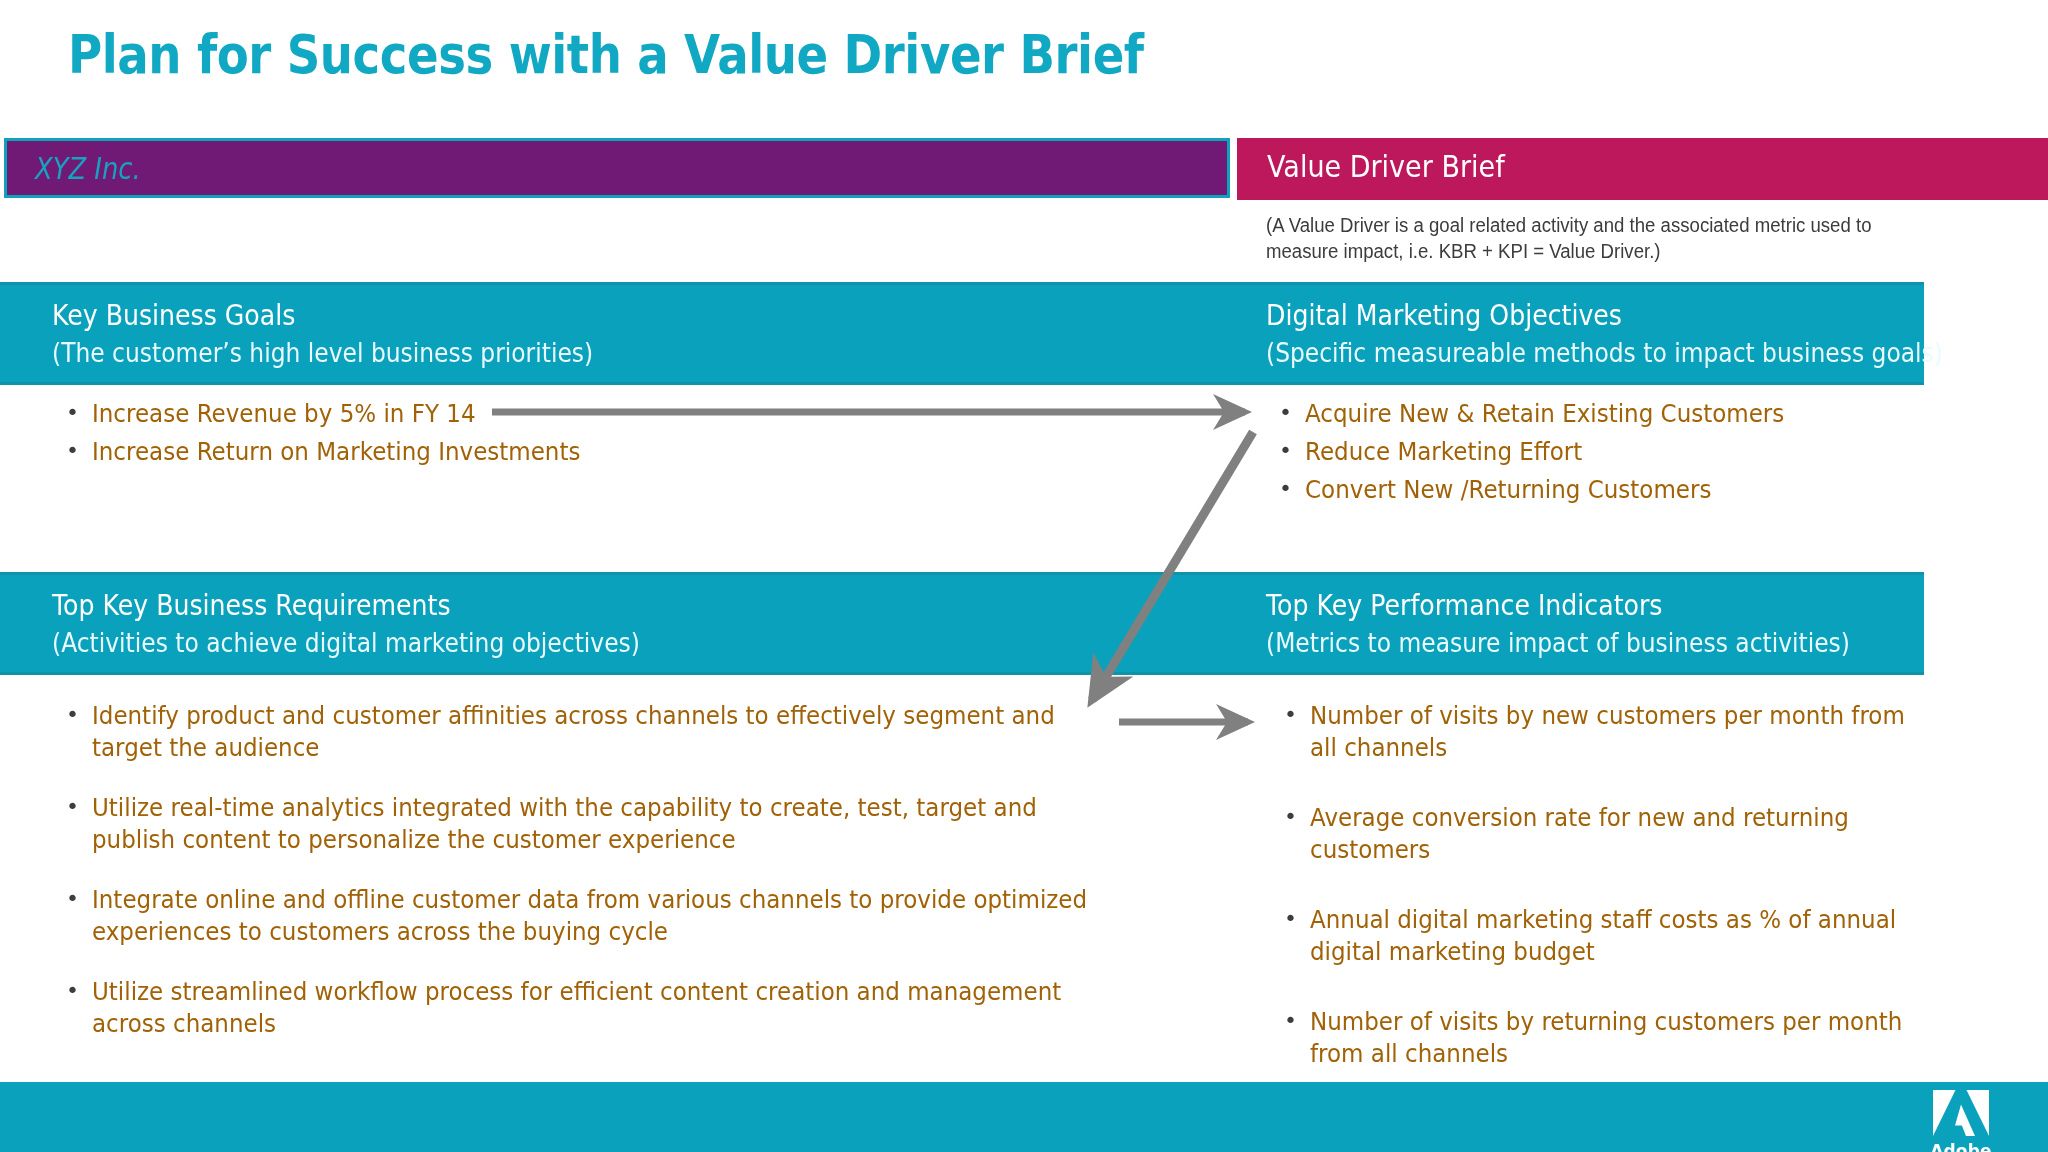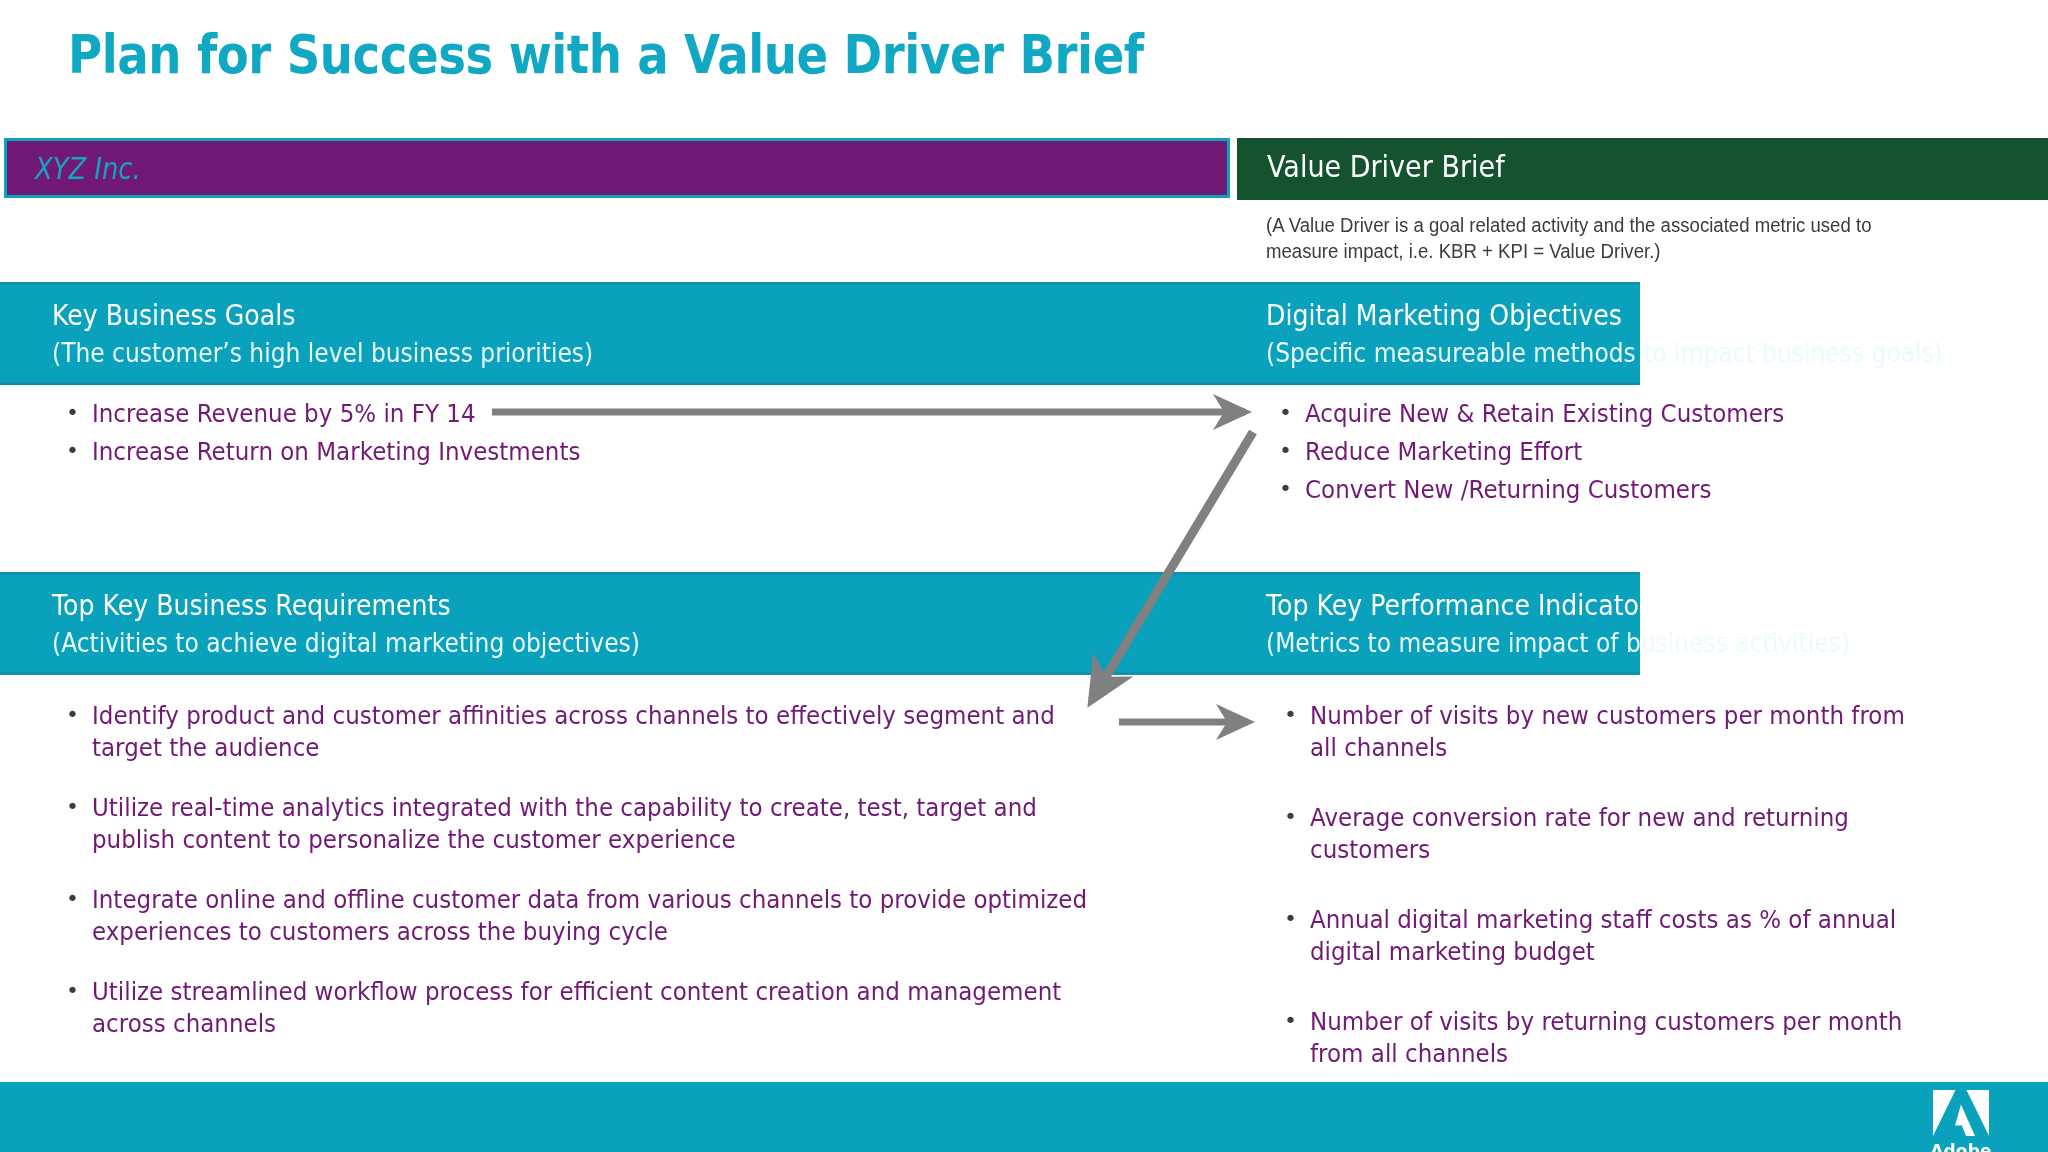--- a/index.html
+++ b/index.html
@@ -60,21 +60,21 @@
     transform: scaleX(0.86);
     transform-origin: left center;
     white-space: nowrap;
   }
   .brief-box {
     position: absolute;
     left: 1237px;
     top: 0;
     width: 811px;
     height: 62px;
-    background: #14532d;
+    background: #be185d;
   }
   .brief-title {
     position: absolute;
     left: 30px;
     top: 11px;
     font-size: 30px;
     color: #ffffff;
     font-family: "DejaVu Sans", sans-serif;
     transform: scaleX(0.90);
     transform-origin: left center;
@@ -90,21 +90,21 @@
     line-height: 26px;
     color: #3c3c3c;
     transform: scaleX(0.93);
     transform-origin: left top;
   }
 
   
   .band {
     position: absolute;
     left: 0;
-    width: 1640px;
+    width: 1924px;
     background: #0AA1BD;
     border-top: 3px solid #0E93AB;
     border-bottom: 3px solid #0E93AB;
     box-sizing: border-box;
   }
   .band-1 { top: 282px; height: 103px; }
   .band-2 { top: 572px; height: 103px; }
 
   .band-col-left  { position: absolute; left: 52px; top: 14px; }
   .band-col-right { position: absolute; left: 1266px; top: 14px; }
@@ -133,21 +133,21 @@
   ul.blist {
     list-style: none;
     margin: 0;
     padding: 0;
   }
   ul.blist li {
     position: relative;
     padding-left: 30px;
     font-size: 25px;
     line-height: 32px;
-    color: #701a75;
+    color: #a16207;
     font-family: "DejaVu Sans", sans-serif;
   }
   ul.blist li::before {
     content: "\2022";
     position: absolute;
     left: 4px;
     top: -1px;
     font-size: 22px;
     color: #3d3d3d;
   }

